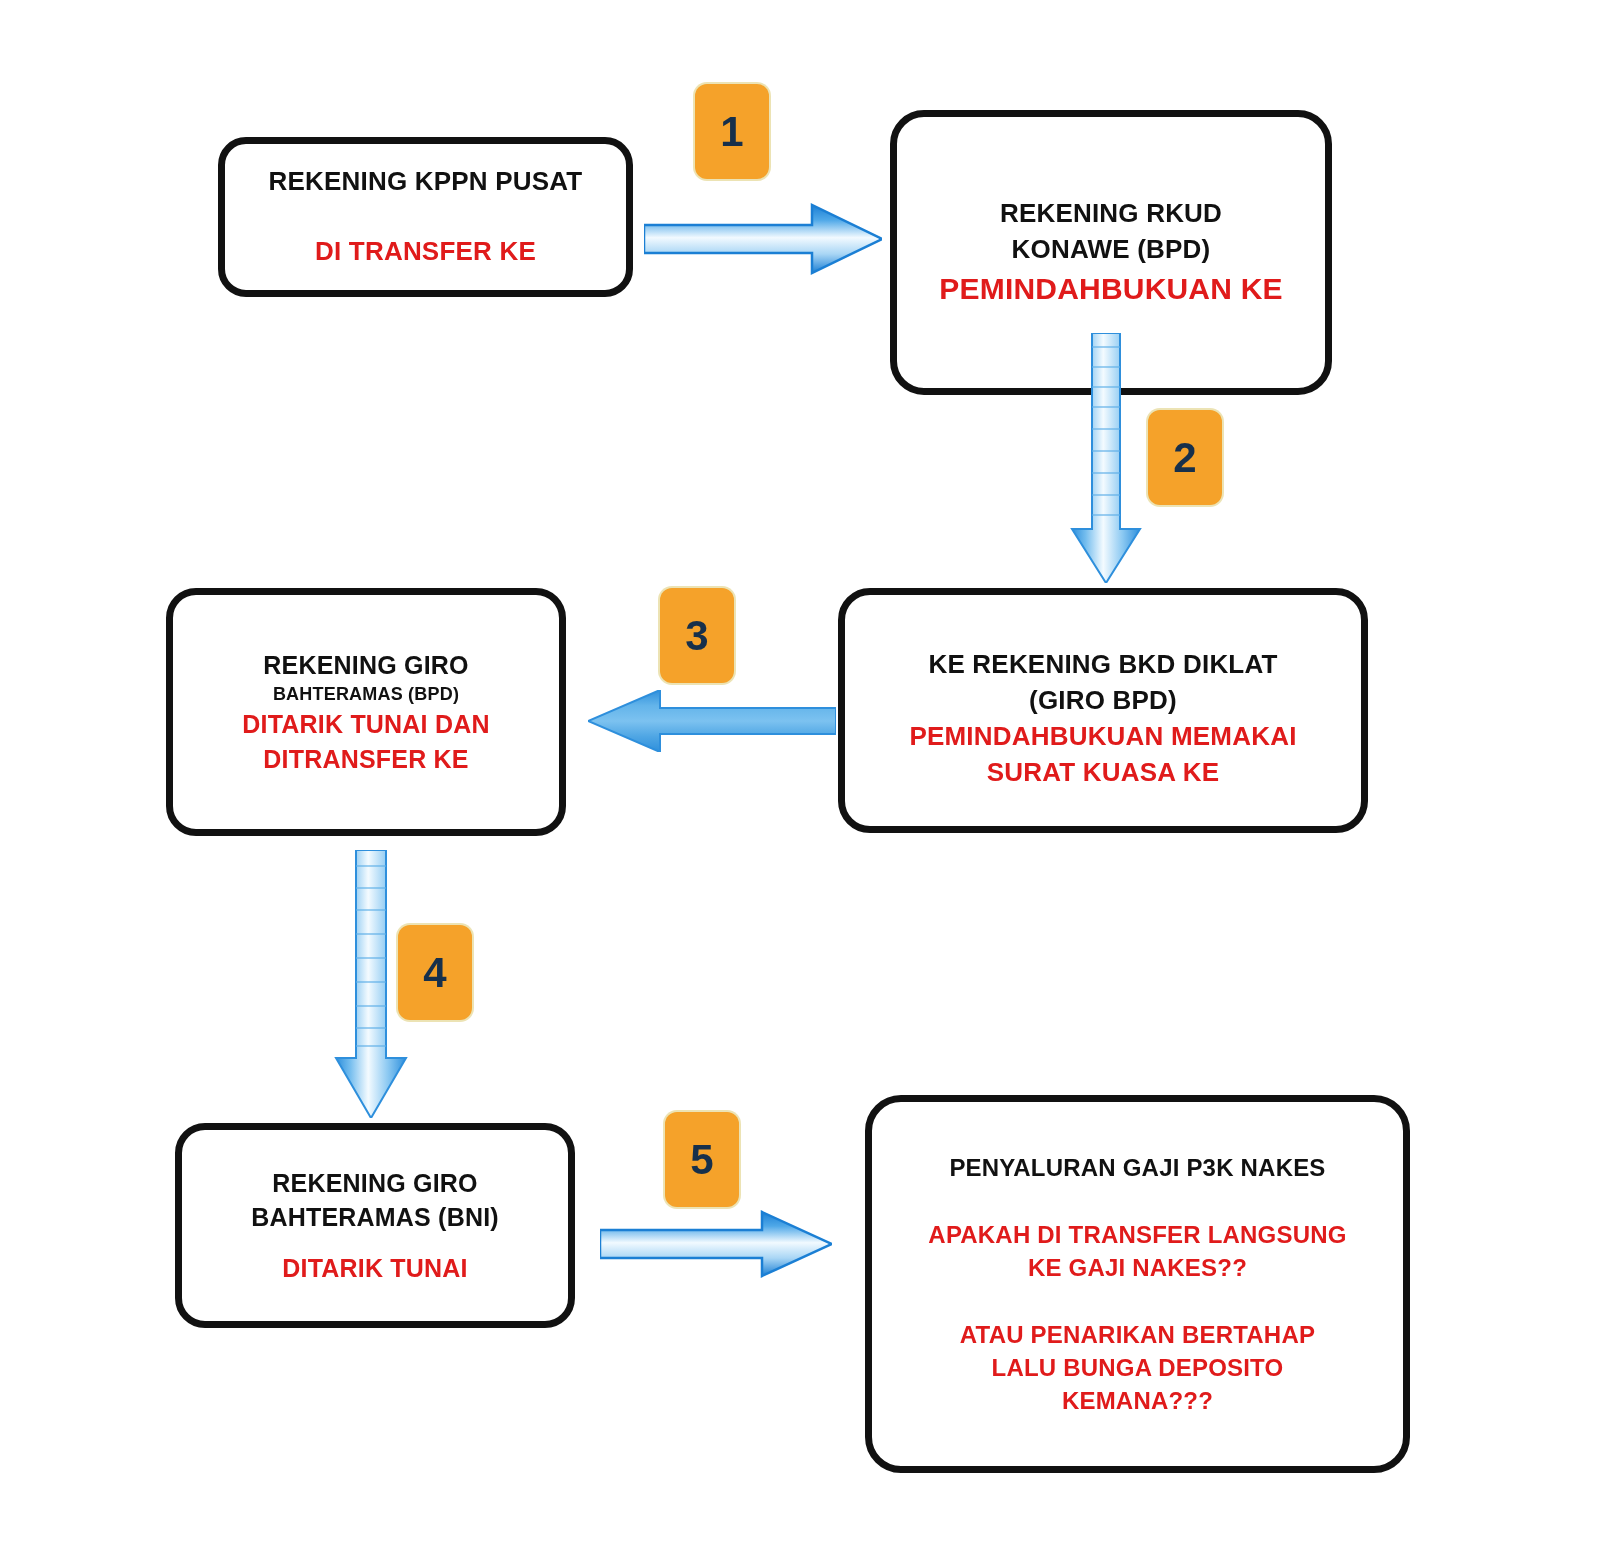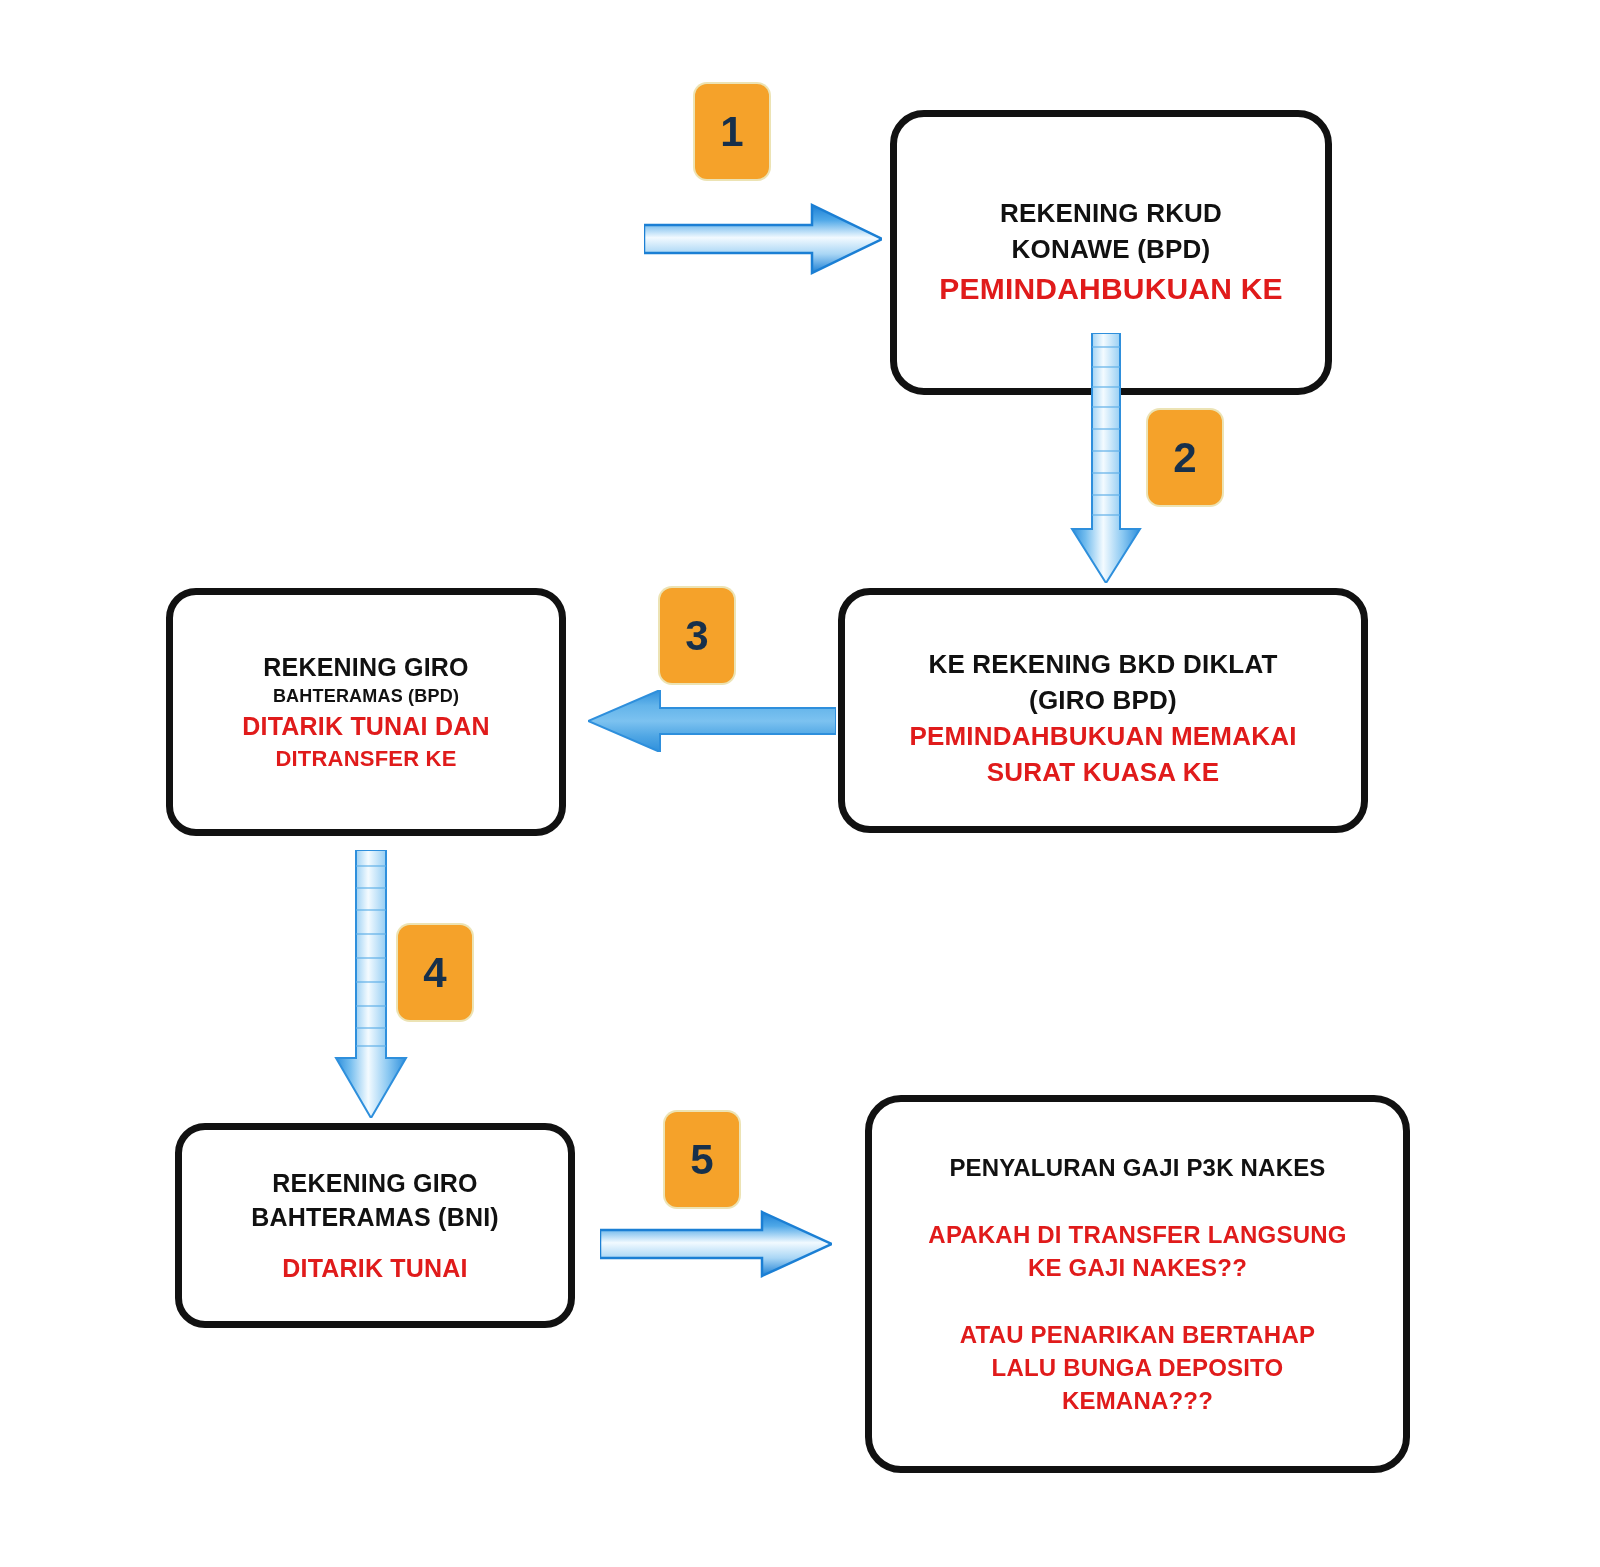--- a/index.html
+++ b/index.html
@@ -58,39 +58,44 @@
   .arrow {
     position: absolute;
   }
   .arrow svg { display: block; width: 100%; height: 100%; }
 </style>
 </head>
 <body>
 
 <div id="canvas">
 
+  <div class="node" style="left:218px; top:137px; width:415px; height:160px; border-radius:28px;">
+    <div class="line black" style="font-size:26px;">REKENING KPPN PUSAT</div>
+    <div class="spacer-md"></div>
+    <div class="line red" style="font-size:26px;">DI TRANSFER KE</div>
+  </div>
 
   <div class="node" style="left:890px; top:110px; width:442px; height:285px; border-radius:34px;text-align:center;">
     <div class="line black" style="font-size:26px;">REKENING RKUD</div>
     <div class="line black" style="font-size:26px;">KONAWE (BPD)</div>
     <div class="line red" style="font-size:30px;">PEMINDAHBUKUAN KE</div>
   </div>
 
   <div class="node" style="left:838px; top:588px; width:530px; height:245px; border-radius:32px;">
     <div class="line black" style="font-size:26px;margin-top:17px;">KE REKENING BKD DIKLAT</div>
     <div class="line black" style="font-size:26px;">(GIRO BPD)</div>
     <div class="line red" style="font-size:26px;">PEMINDAHBUKUAN MEMAKAI</div>
     <div class="line red" style="font-size:26px;">SURAT KUASA KE</div>
   </div>
 
   <div class="node" style="left:166px; top:588px; width:400px; height:248px; border-radius:30px;">
     <div class="line black" style="font-size:25px;">REKENING GIRO</div>
     <div class="line black" style="font-size:18px;">BAHTERAMAS (BPD)</div>
     <div class="line red" style="font-size:25px;">DITARIK TUNAI DAN</div>
-    <div class="line red" style="font-size:22px;">DITRANSFER KE</div>
+    <div class="line red" style="font-size:25px;">DITRANSFER KE</div>
   </div>
 
   <div class="node" style="left:175px; top:1123px; width:400px; height:205px; border-radius:30px;">
     <div class="line black" style="font-size:25px;">REKENING GIRO</div>
     <div class="line black" style="font-size:25px;">BAHTERAMAS (BNI)</div>
     <div class="spacer-sm"></div>
     <div class="line red" style="font-size:25px;">DITARIK TUNAI</div>
   </div>
 
   <div class="node" style="left:865px; top:1095px; width:545px; height:378px; border-radius:36px;">

